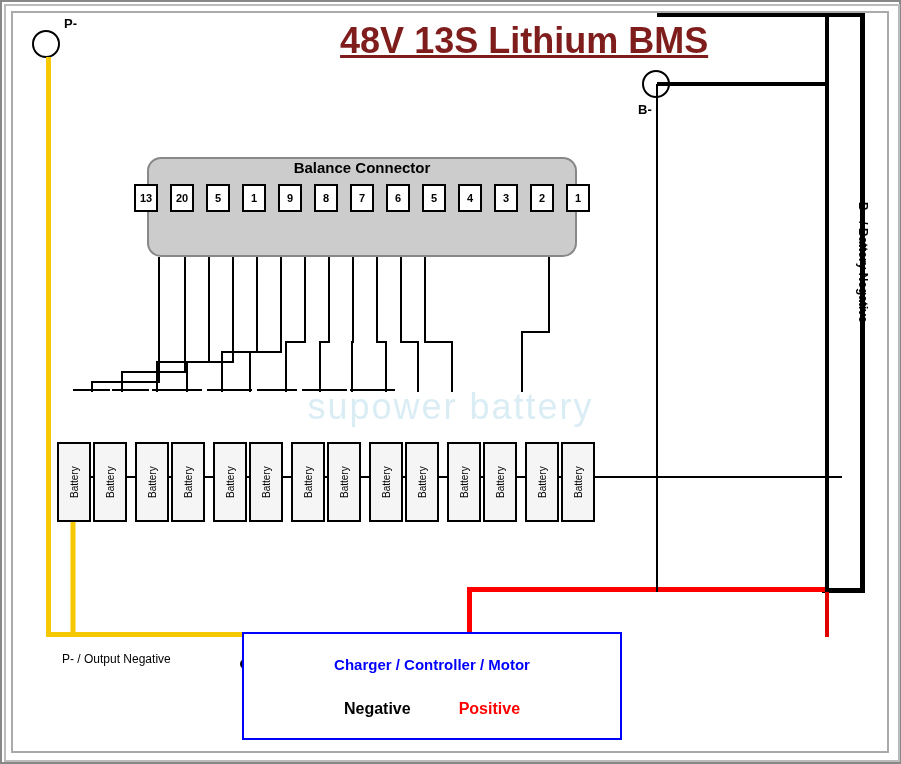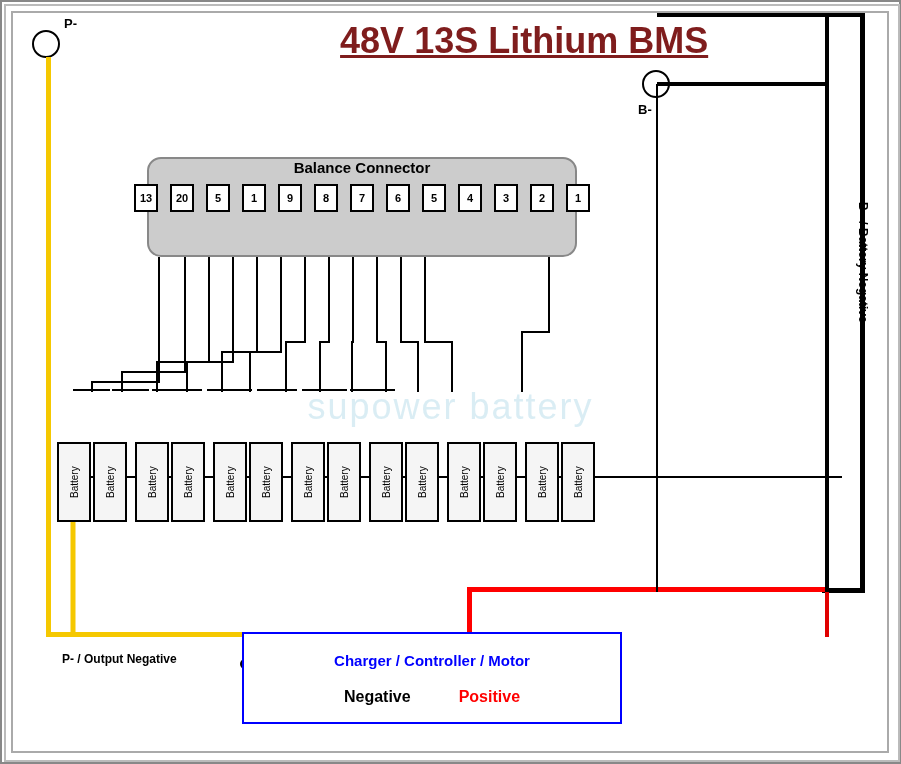--- a/index.html
+++ b/index.html
@@ -172,21 +172,21 @@
       transform-origin: left top;
       white-space: nowrap;
       color: #000;
     }
     
     .ccm-box {
       position: absolute;
       top: 630px;
       left: 240px;
       width: 380px;
-      height: 92px;
+      height: 108px;
       border: 2.5px solid blue;
       background: #fff;
       display: flex;
       flex-direction: column;
       align-items: center;
       justify-content: space-around;
       padding: 8px 0 6px 0;
     }
     .ccm-title {
       font-size: 15px;
@@ -225,21 +225,20 @@
       height: 5px;
       background: red;
     }
     
     .p-output-label {
       position: absolute;
       top: 650px;
       left: 60px;
       font-size: 12px;
       color: #000;
-      font-weight: bold;
     }
     
     .dot {
       position: absolute;
       width: 10px;
       height: 10px;
       background: #000;
       border-radius: 50%;
     }
     

